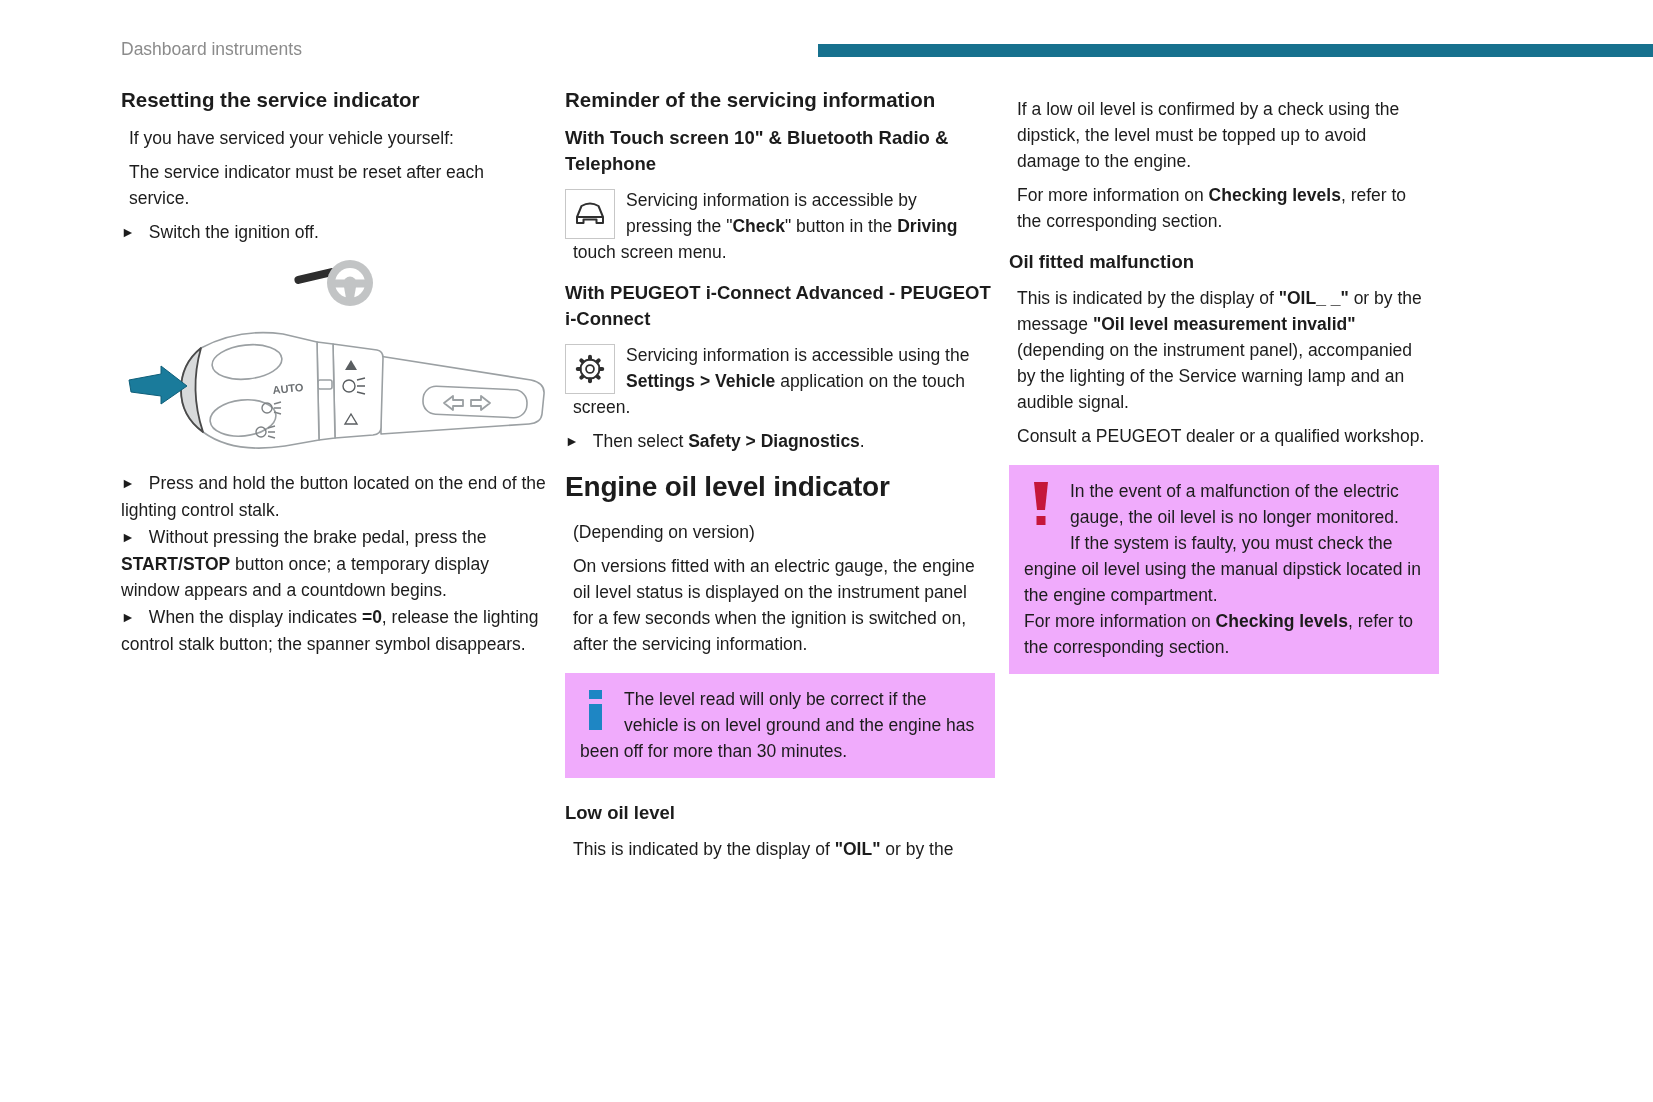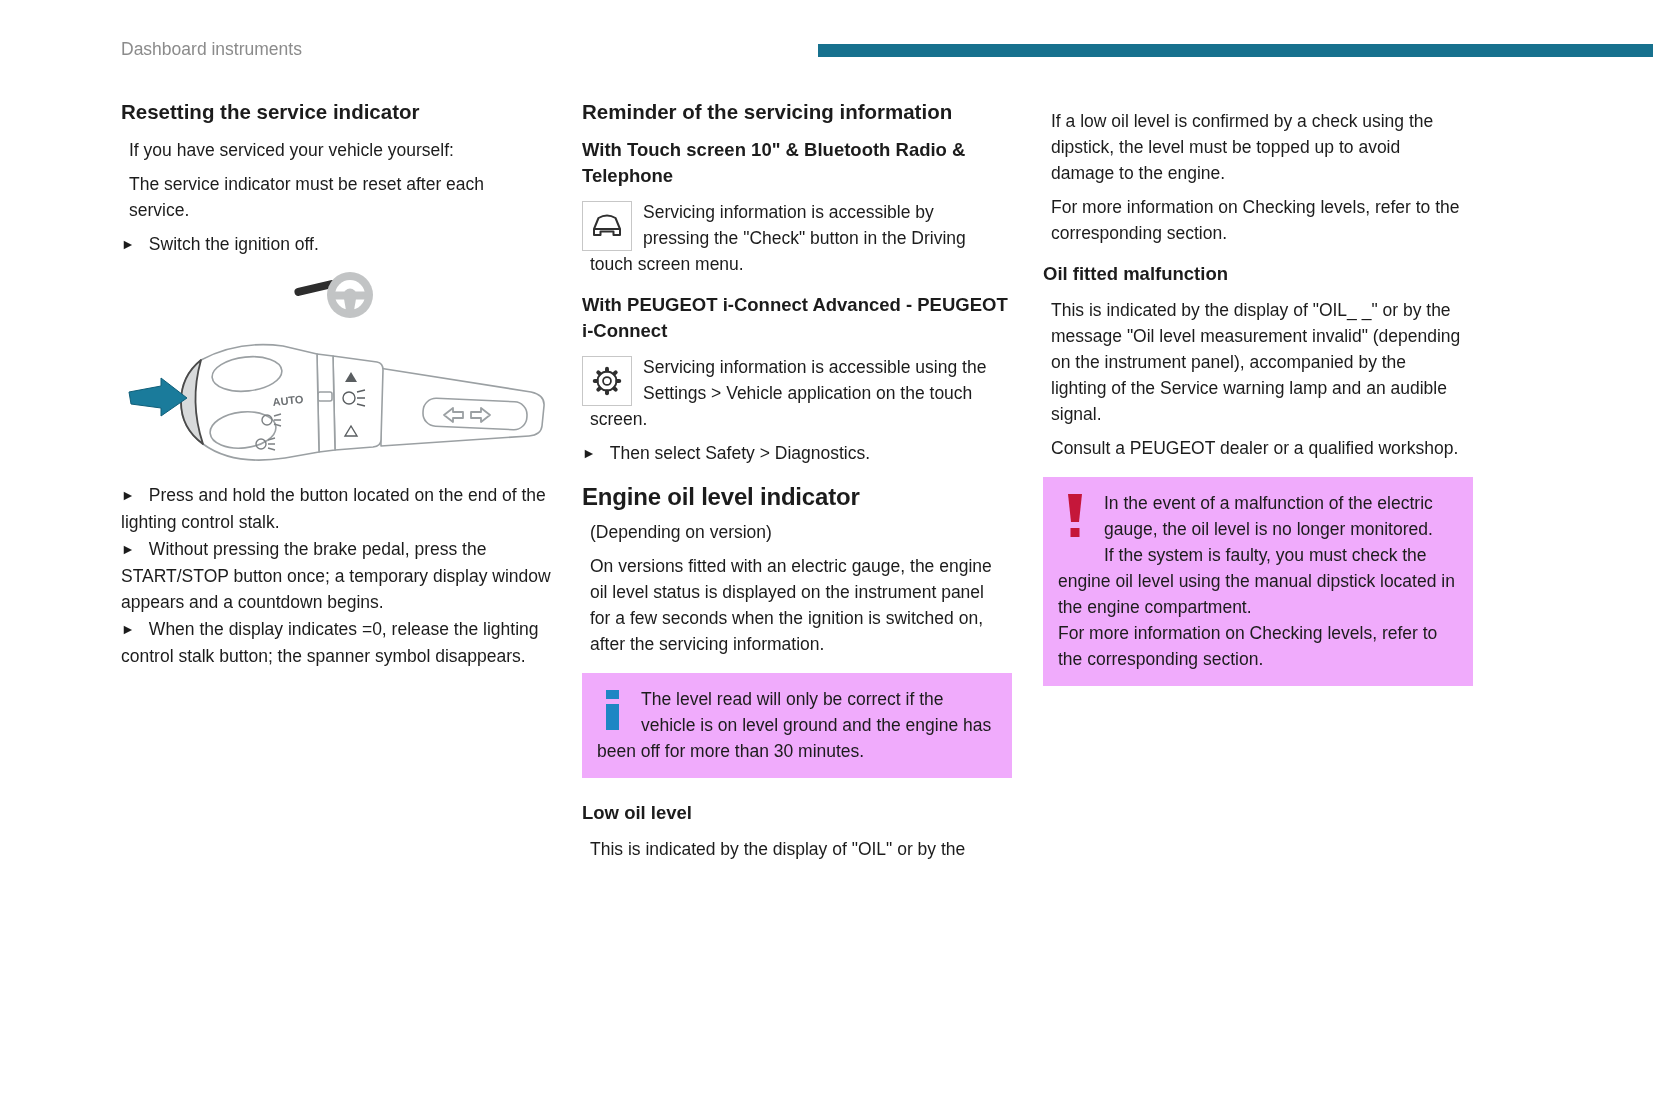--- a/index.html
+++ b/index.html
@@ -4,24 +4,24 @@
 <style>
   html,body { margin:0; padding:0; background:#ffffff; }
   .page {
     position:relative; width:1653px; height:866px; background:#ffffff;
     font-family:"Liberation Sans", sans-serif; color:#1c1c1c; overflow:hidden;
   }
   .header-label { position:absolute; left:121px; top:39px; font-size:17.5px; color:#8b8b8b; }
   .teal-bar { position:absolute; left:818px; top:44px; width:835px; height:13px; background:#17718e; }
   .pagenum { position:absolute; left:51px; top:997px; font-size:22px; font-weight:bold; color:#707070; }
 
-  .columns { position:absolute; left:121px; top:100px; display:grid; grid-template-columns:430px 430px 430px; column-gap:31px; }
+  .columns { position:absolute; left:121px; top:88px; display:grid; grid-template-columns:430px 430px 430px; column-gap:14px; }
   .col { width:430px; }
 
-  h1.big { font-size:24px; font-weight:bold; margin:16px 0 8px 0; letter-spacing:-0.2px; }
+  h1.big { font-size:28px; font-weight:bold; margin:16px 0 16px 0; letter-spacing:-0.2px; }
   h2.sect { font-size:20.5px; font-weight:bold; margin:0 0 13px 0; }
   h3.sub { font-size:18.5px; font-weight:bold; margin:15px 0 10px 0; line-height:26px; }
   p, .rp { margin:8px; font-size:17.5px; line-height:26px; }
   .bullet { margin:1px 0; }
   .bm { display:inline-block; font-size:14px; margin-right:14px; transform:translateY(-1px); }
 
   .figure { margin:4px 0 6px 0; }
   .wheel-svg { display:block; margin:6px auto 8px auto; }
   .stalk-svg { display:block; width:430px; height:142px; }
 
@@ -30,21 +30,21 @@
   .iconbox {
     float:left; width:50px; height:50px; border:1px solid #c7c7c7;
     display:flex; align-items:center; justify-content:center;
     margin:2px 11px 0 0; box-sizing:border-box; background:#fff;
   }
   .note { background:#f0abfc; padding:13px 15px 14px 15px; margin:16px 0 0 0; }
   .note .nicon { float:left; margin:4px 21px 2px 9px; }
   .note p { margin:0; }
   .note p + p { margin-top:0; }
 
-  b { font-weight:normal; }
+  b { font-weight:bold; }
 </style>
 </head>
 <body>
 
 <div class="page">
 
   <div class="header-label">Dashboard instruments</div>
   <div class="teal-bar"></div>
 
   <div class="columns">

